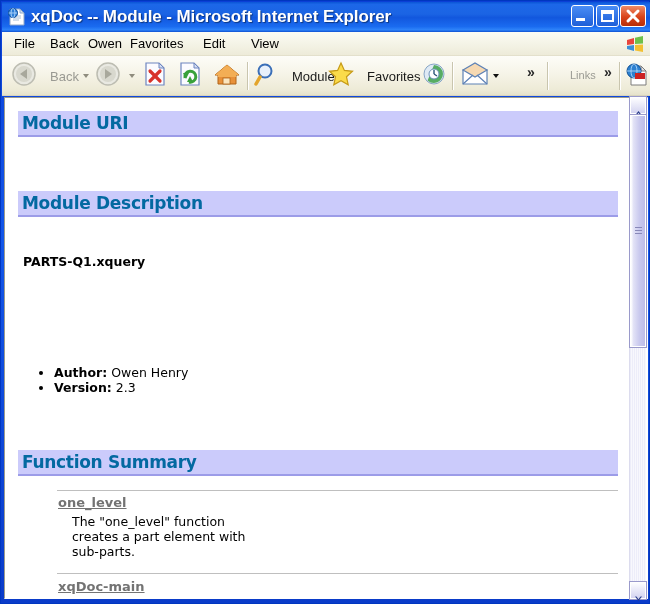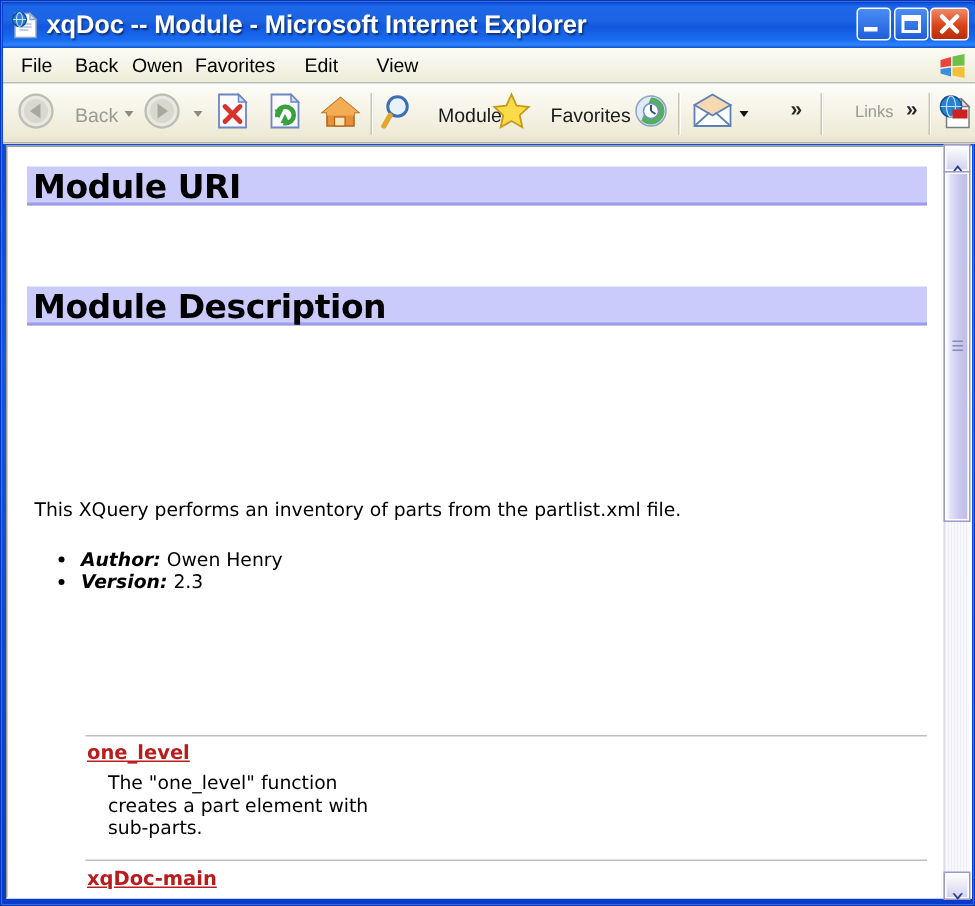--- a/index.html
+++ b/index.html
@@ -165,23 +165,23 @@
     left: 12px;
     width: 600px;
     height: 26px;
     background: #CBCBFB;
     border-bottom: 2px solid #9C9CE8;
     box-sizing: border-box;
   }
   .sec-head span {
     position: absolute;
     left: 4px; top: 2px;
-    font-size: 22px;
+    font-size: 17px;
     font-weight: bold;
-    color: #000000;
+    color: #0369a1;
     letter-spacing: -0.3px;
     white-space: nowrap;
   }
 
   .body-text {
     position: absolute;
     font-size: 12.5px;
     color: #000000;
     white-space: nowrap;
   }
@@ -192,34 +192,34 @@
     left: 30px;
     margin: 0; padding: 0 0 0 18px;
     list-style: disc;
   }
   ul.meta li {
     font-size: 12.5px;
     line-height: 15px;
     color: #000;
     white-space: nowrap;
   }
-  ul.meta li b { font-weight: bold; font-style: italic; }
+  ul.meta li b { font-weight: bold; }
 
   .fn-rule {
     position: absolute;
     left: 51px;
     width: 561px;
     height: 1px;
     background: #BFBFBF;
   }
   .fn-link {
     position: absolute;
     font-size: 13px;
     font-weight: bold;
-    color: #b91c1c;
+    color: #737373;
     text-decoration: underline;
     cursor: pointer;
     white-space: nowrap;
   }
   .fn-sig {
     position: absolute;
     font-size: 12.5px;
     color: #000;
     white-space: nowrap;
   }
@@ -468,37 +468,40 @@
       </span>
     </div>
   </div>
 
   <div id="client">
     <div id="page">
 
       <div class="sec-head" style="top:13px">
         <span>Module URI</span>
       </div>
+      <div class="body-text bold" style="left:17px; top:156px">PARTS-Q1.xquery</div>
 
       <div class="sec-head" style="top:93px">
         <span>Module Description</span>
       </div>
-      <div class="body-text" style="left:17px; top:234px">This XQuery performs an inventory of parts from the partlist.xml file.</div>
 
       <ul class="meta" style="top:267px">
         <li>
           <b>Author:</b>
           <span>Owen Henry</span>
         </li>
         <li>
           <b>Version:</b>
           <span>2.3</span>
         </li>
       </ul>
 
+      <div class="sec-head" style="top:352px">
+        <span>Function Summary</span>
+      </div>
 
       <div class="fn-rule" style="top:392px"></div>
       <div class="fn-link" style="left:52px; top:397px">one_level</div>
       <div class="fn-desc" style="left:66px; top:416px">The "one_level" function creates a part element with sub-parts.</div>
 
       <div class="fn-rule" style="top:475px"></div>
       <div class="fn-link" style="left:52px; top:481px">xqDoc-main</div>
 
     </div>
   </div>

